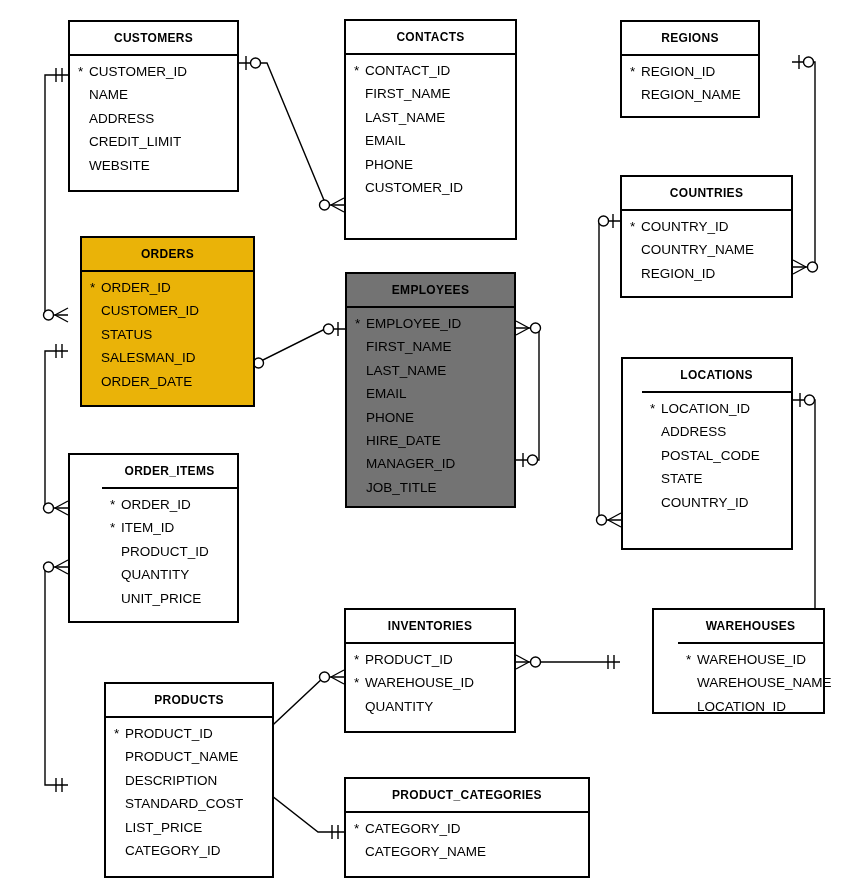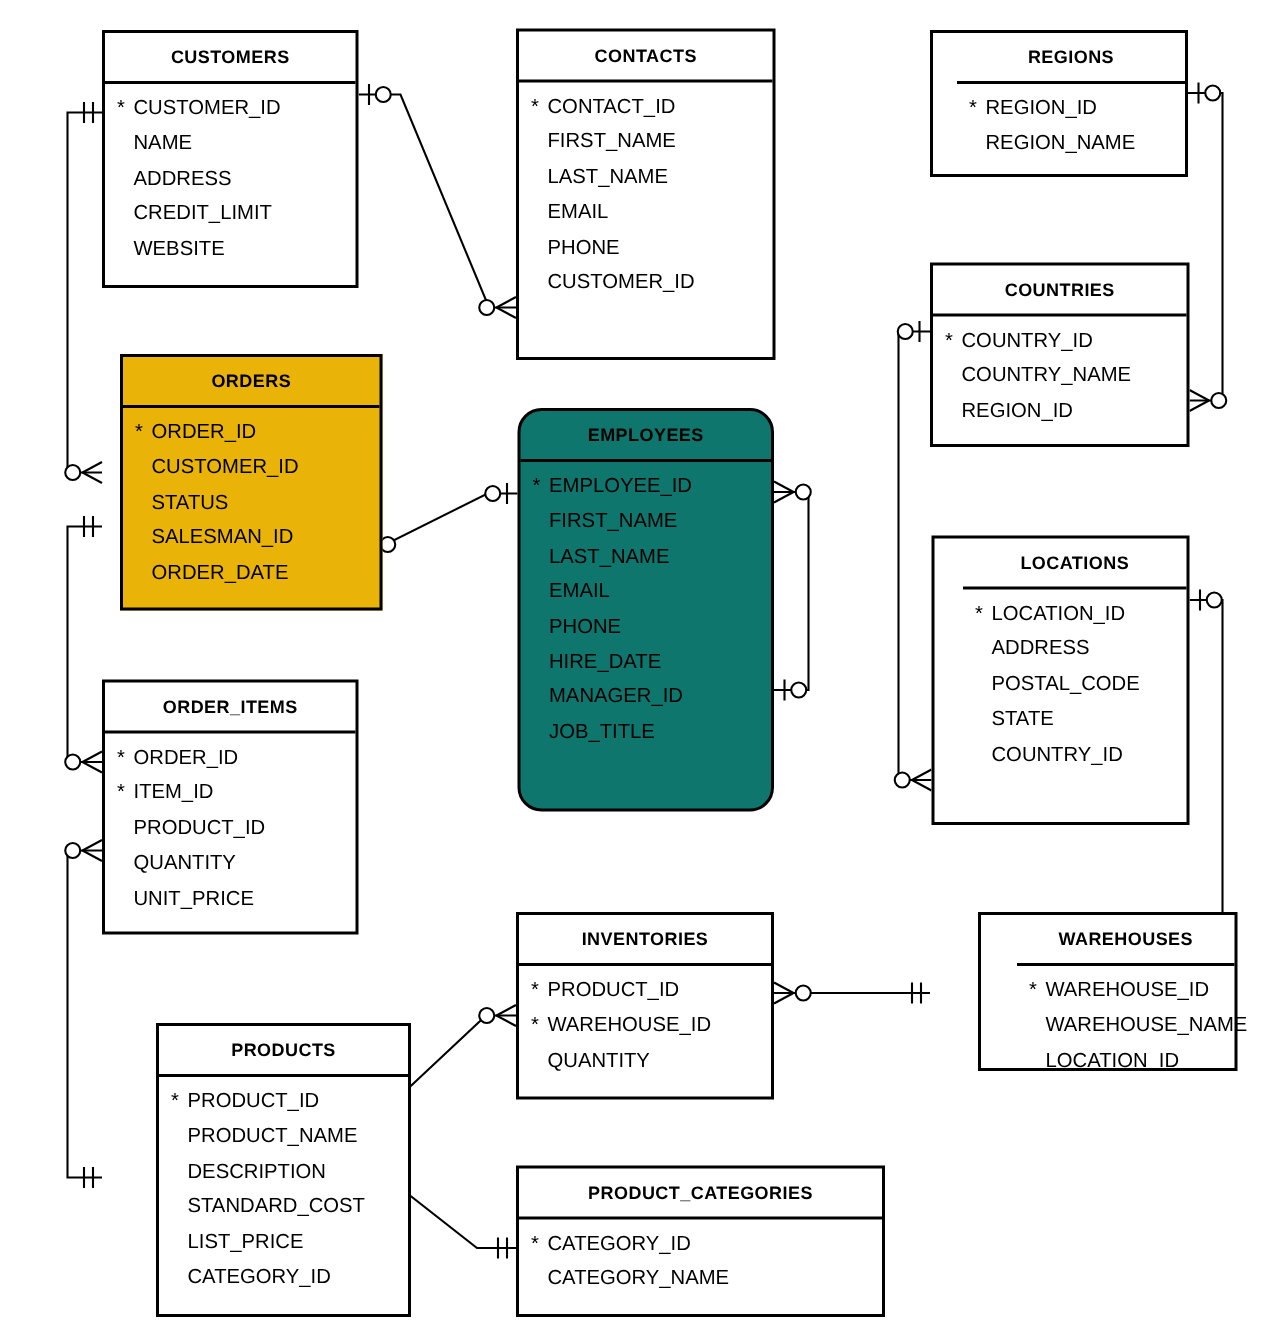--- a/index.html
+++ b/index.html
@@ -175,21 +175,21 @@
           <div class="field-row">
             <span class="pk"></span>
             <span class="fname">PHONE</span>
           </div>
           <div class="field-row">
             <span class="pk"></span>
             <span class="fname">CUSTOMER_ID</span>
           </div>
         </div>
       </div>
-      <div class="entity" style="left: 620px; top: 20px; width: 172px; height: 98px; border-color: rgb(0, 0, 0); background: rgb(255, 255, 255); padding-left: 16px;">
+      <div class="entity" style="left: 620px; top: 20px; width: 140px; height: 98px; border-color: rgb(0, 0, 0); background: rgb(255, 255, 255);">
         <div class="entity-title">REGIONS</div>
         <div class="entity-fields">
           <div class="field-row">
             <span class="pk">*</span>
             <span class="fname">REGION_ID</span>
           </div>
           <div class="field-row">
             <span class="pk"></span>
             <span class="fname">REGION_NAME</span>
           </div>
@@ -213,21 +213,21 @@
           <div class="field-row">
             <span class="pk"></span>
             <span class="fname">SALESMAN_ID</span>
           </div>
           <div class="field-row">
             <span class="pk"></span>
             <span class="fname">ORDER_DATE</span>
           </div>
         </div>
       </div>
-      <div class="entity" style="left: 345px; top: 272px; width: 171px; height: 269px; border-color: rgb(0, 0, 0); background: #0f766e; border-radius: 16px;">
+      <div class="entity" style="left: 345px; top: 272px; width: 171px; height: 236px; border-color: rgb(0, 0, 0); background: #737373;">
         <div class="entity-title">EMPLOYEES</div>
         <div class="entity-fields">
           <div class="field-row">
             <span class="pk">*</span>
             <span class="fname">EMPLOYEE_ID</span>
           </div>
           <div class="field-row">
             <span class="pk"></span>
             <span class="fname">FIRST_NAME</span>
           </div>
@@ -267,21 +267,21 @@
           <div class="field-row">
             <span class="pk"></span>
             <span class="fname">COUNTRY_NAME</span>
           </div>
           <div class="field-row">
             <span class="pk"></span>
             <span class="fname">REGION_ID</span>
           </div>
         </div>
       </div>
-      <div class="entity" style="left: 68px; top: 453px; width: 171px; height: 170px; border-color: rgb(0, 0, 0); background: rgb(255, 255, 255);">
+      <div class="entity" style="left: 68px; top: 453px; width: 171px; height: 170px; border-color: rgb(0, 0, 0); background: rgb(255, 255, 255); padding-left: 32px;">
         <div class="entity-title">ORDER_ITEMS</div>
         <div class="entity-fields">
           <div class="field-row">
             <span class="pk">*</span>
             <span class="fname">ORDER_ID</span>
           </div>
           <div class="field-row">
             <span class="pk">*</span>
             <span class="fname">ITEM_ID</span>
           </div>

